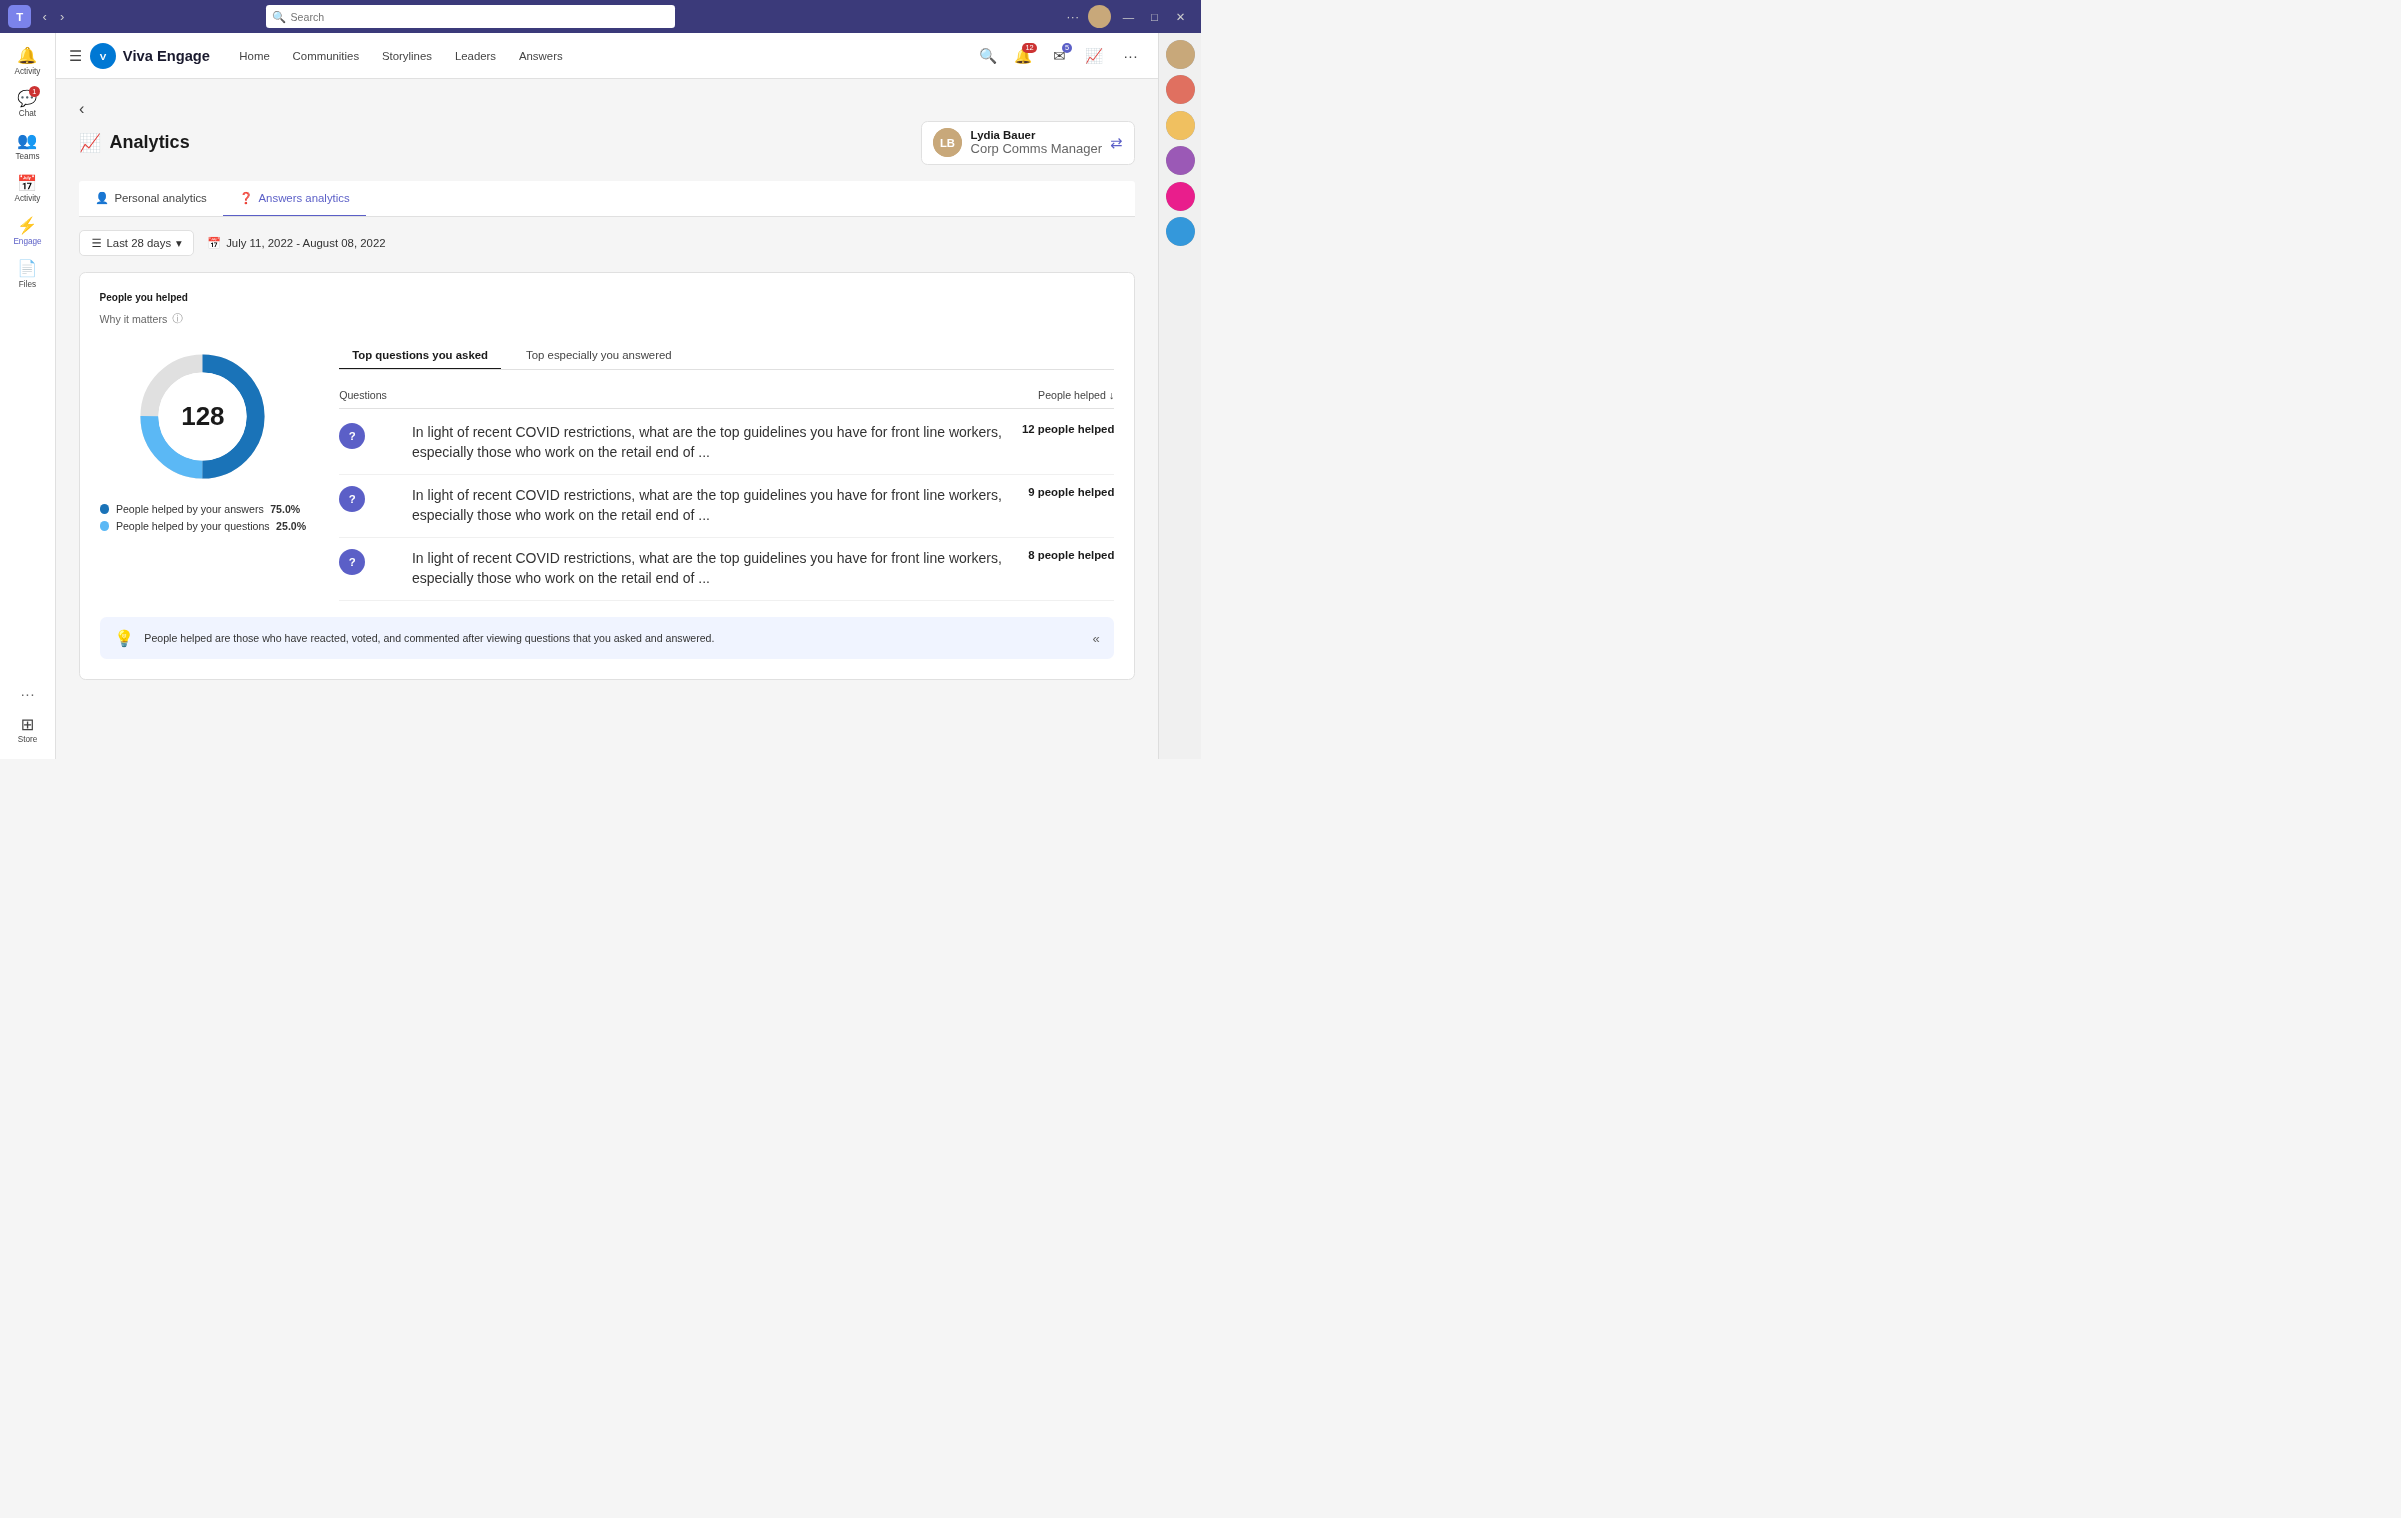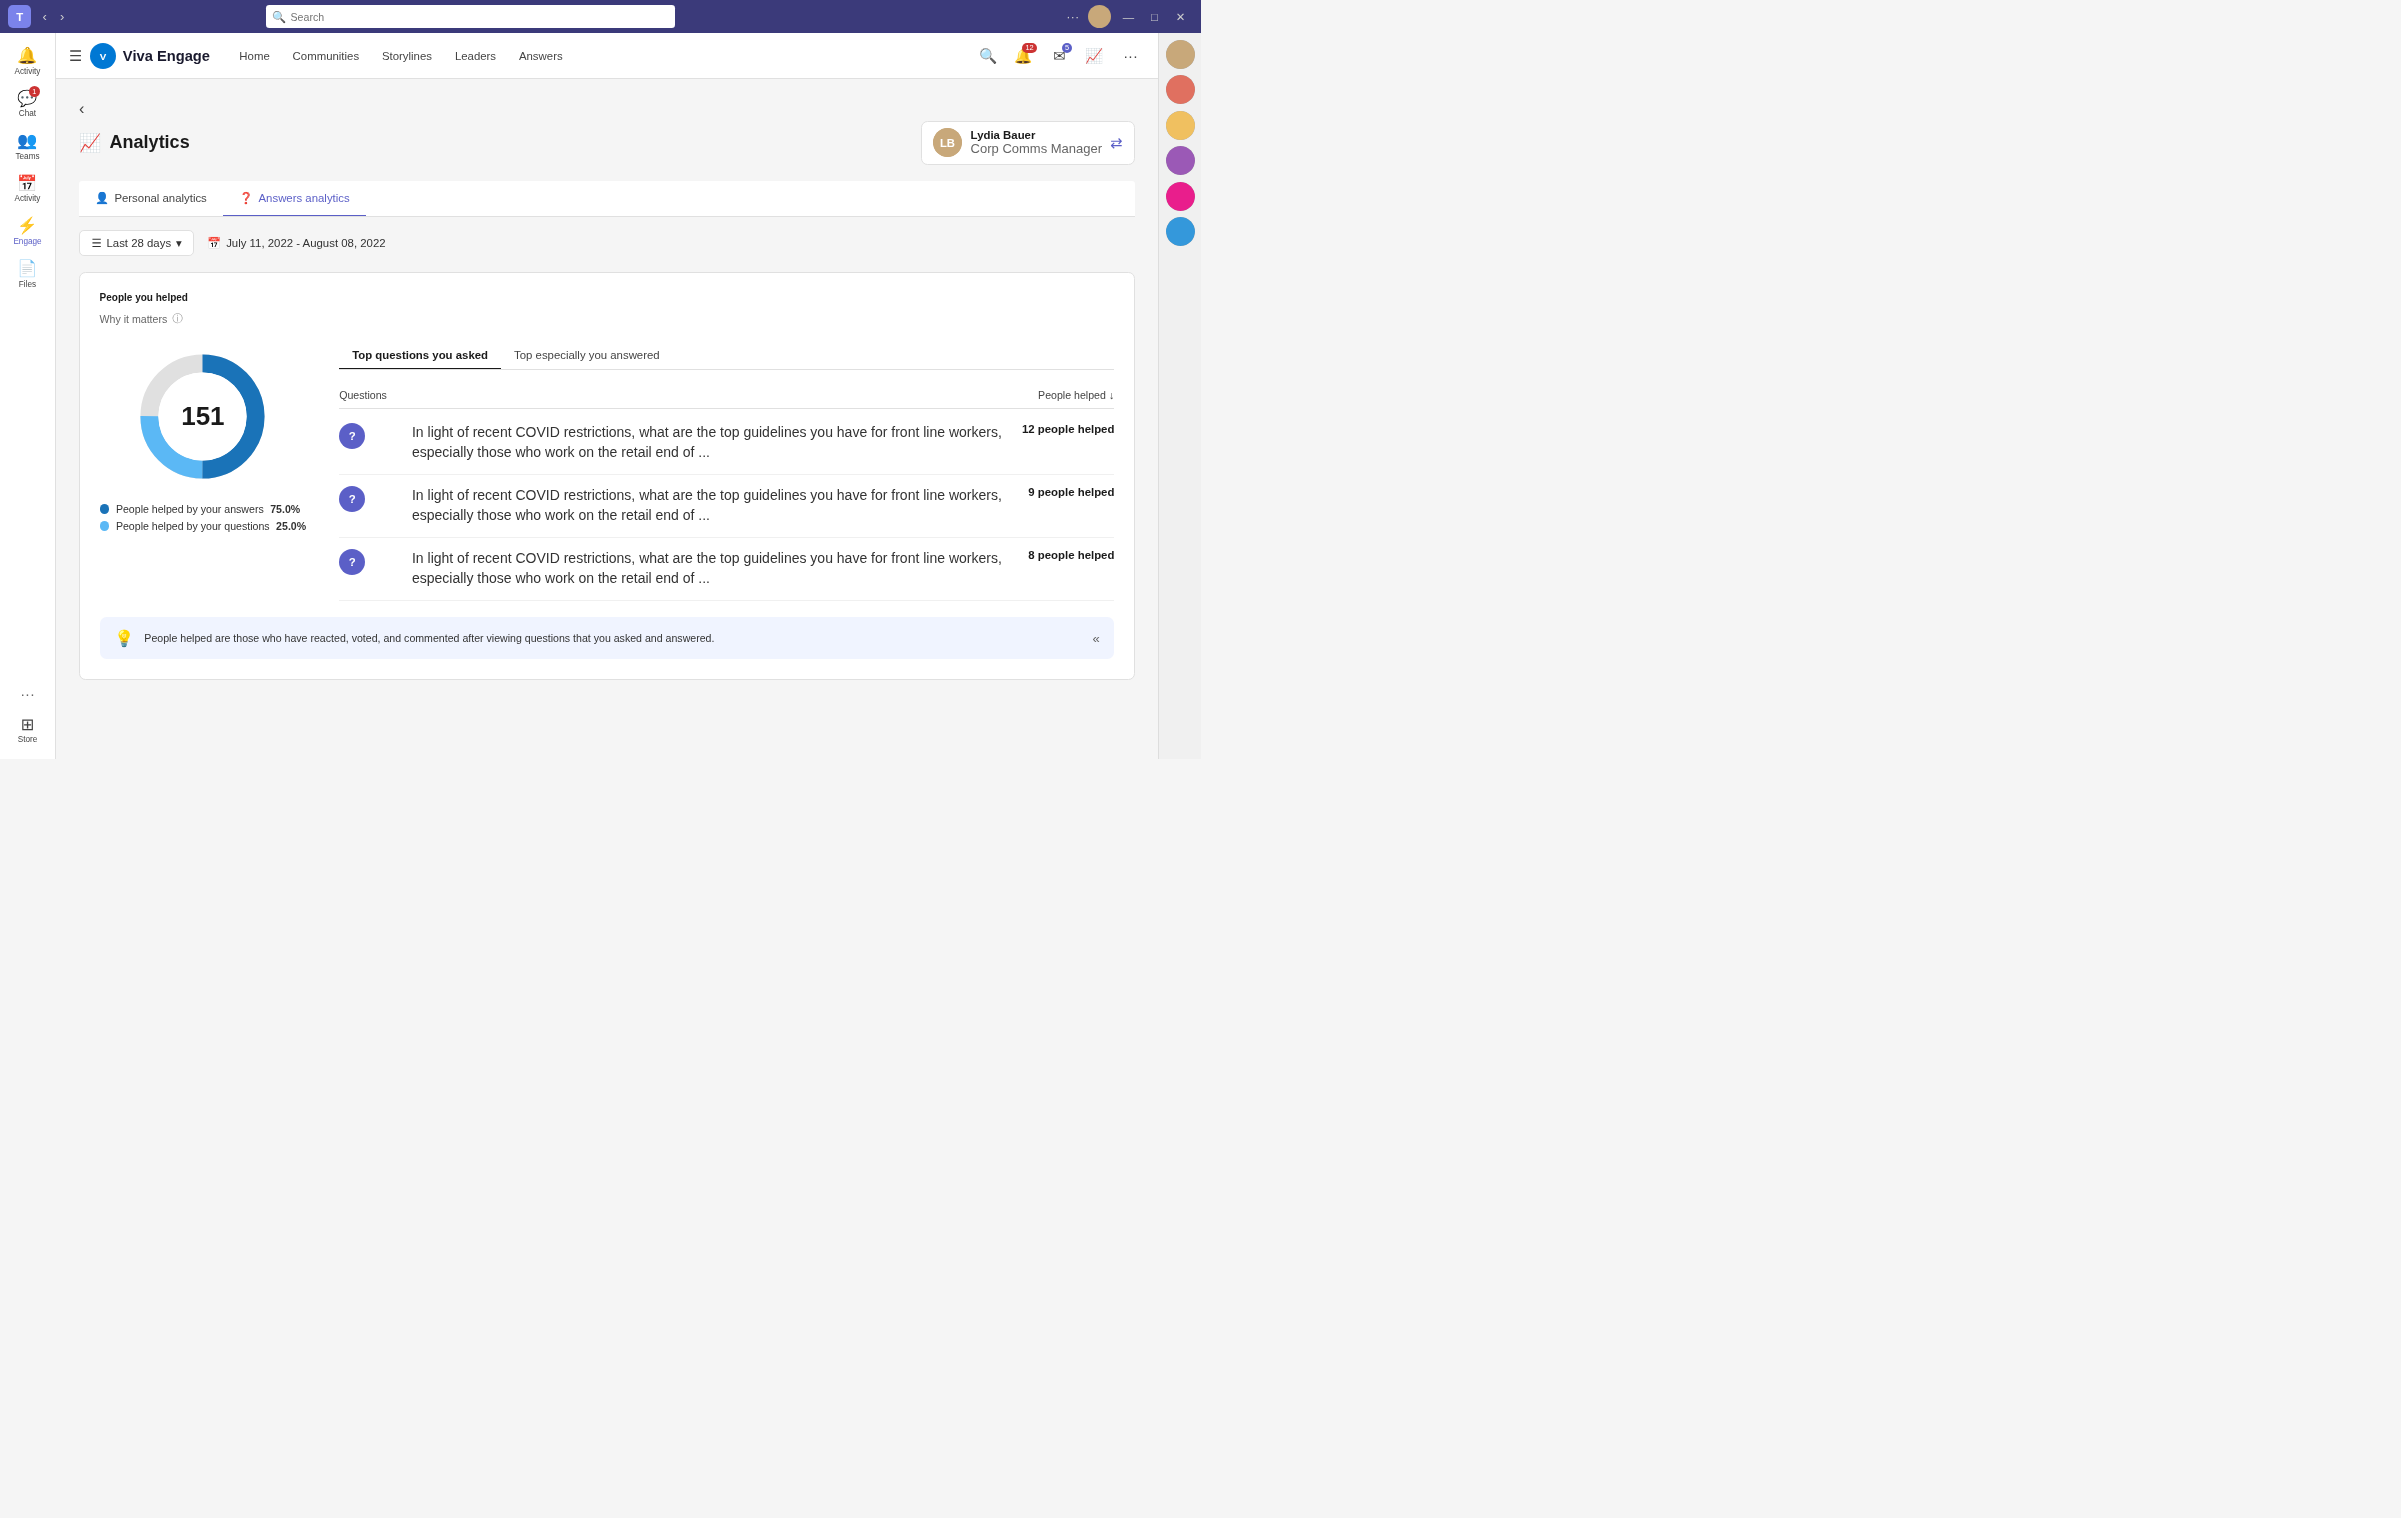--- a/index.html
+++ b/index.html
@@ -95,21 +95,21 @@
     
     .donut-container { position: relative; width: 147px; height: 147px; margin-bottom: 13px; }
     .donut-number { position: absolute; top: 50%; left: 50%; transform: translate(-50%, -50%); font-size: 26px; font-weight: 600; color: #1a1a1a; }
     .chart-legend { display: flex; flex-direction: column; gap: 4.9px; width: 100%; }
     .legend-item { display: flex; align-items: center; gap: 6.5px; font-size: 10.6px; color: #333; }
     .legend-dot { width: 9.8px; height: 9.8px; border-radius: 50%; flex-shrink: 0; }
     .legend-val { font-weight: 600; }
 
     
     .table-section { flex: 1; }
-    .table-tabs { display: flex; gap: 0; margin-bottom: 13px; border-bottom: 0.8px solid #e0e0e0; }
+    .table-tabs { display: flex; gap: 12px; margin-bottom: 13px; border-bottom: 0.8px solid #e0e0e0; }
     .table-tab { background: none; border: none; cursor: pointer; font-size: 11.4px; color: #444; padding: 6.5px 13px; border-bottom: 1.6px solid transparent; }
     .table-tab.active { color: #1a1a1a; border-bottom: 1.6px solid #1a1a1a; font-weight: 600; }
     .table-header { display: flex; justify-content: space-between; align-items: center; padding: 6.5px 0; border-bottom: 0.8px solid #e0e0e0; color: #444; font-size: 10.6px; margin-bottom: 3.3px; }
     .table-header-col { display: flex; align-items: center; gap: 3.3px; font-weight: 500; }
     .table-row-item { display: flex; align-items: flex-start; gap: 9.8px; padding: 11.4px 0; border-bottom: 0.8px solid #f0f0f0; }
     .question-icon { width: 26px; height: 26px; background: #5b5fc7; border-radius: 50%; display: flex; align-items: center; justify-content: center; color: white; font-size: 11.4px; font-weight: bold; flex-shrink: 0; }
     .question-text { flex: 1; font-size: 14px; color: #333; line-height: 1.4; margin-left: 37px; }
     .people-count { font-size: 11.4px; font-weight: 600; color: #1a1a1a; white-space: nowrap; }
 
     
@@ -288,21 +288,21 @@
             <div class="donut-container">
               <svg width="147" height="147" viewBox="0 0 180 180">
 
                 <circle cx="90" cy="90" r="65" fill="none" stroke="#e0e0e0" stroke-width="22"></circle>
 
                 <circle cx="90" cy="90" r="65" fill="none" stroke="#1a73b8" stroke-width="22" stroke-dasharray="306.3 408.4" stroke-dashoffset="102.1" transform="rotate(-90 90 90)"></circle>
 
                 <circle cx="90" cy="90" r="65" fill="none" stroke="#5bb8f5" stroke-width="22" stroke-dasharray="102.1 408.4" stroke-dashoffset="-204.2" transform="rotate(-90 90 90)"></circle>
                 <circle cx="90" cy="90" r="54" fill="white"></circle>
               </svg>
-              <div class="donut-number">151</div>
+              <div class="donut-number">128</div>
             </div>
             <div class="chart-legend">
               <div class="legend-item">
                 <div class="legend-dot" style="background:#1a73b8;"></div>
                 <span>People helped by your answers</span>
                 <span class="legend-val">75.0%</span>
               </div>
               <div class="legend-item">
                 <div class="legend-dot" style="background:#5bb8f5;"></div>
                 <span>People helped by your questions</span>

